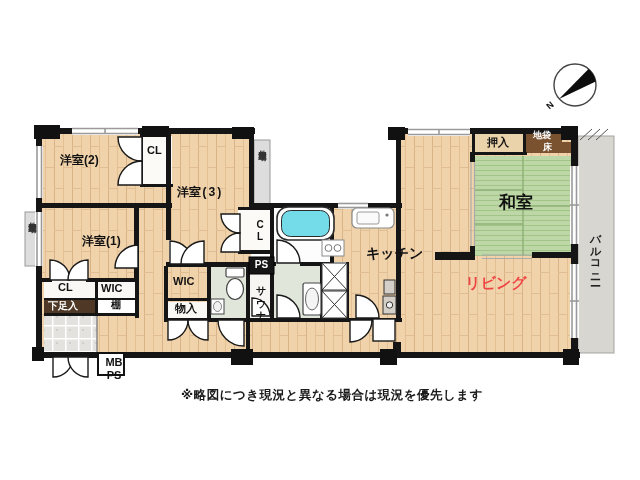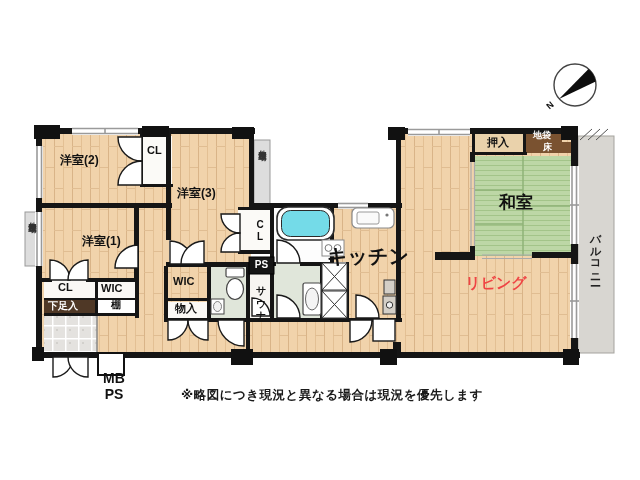--- a/index.html
+++ b/index.html
@@ -1,27 +1,27 @@
 <!DOCTYPE html>
 <html><head>
 <meta charset="utf-8">
 <style>
   html,body{margin:0;padding:0;background:#ffffff;}
   .stage{position:relative;width:640px;height:480px;background:#ffffff;overflow:hidden;
          font-family:"Liberation Sans","DejaVu Sans",sans-serif;}
   .stage svg{position:absolute;left:0;top:0;}
   .lbl{position:absolute;color:#111;font-weight:bold;white-space:pre;line-height:1.05;}
   .v{writing-mode:vertical-rl;text-orientation:upright;letter-spacing:1px;}
-  .fs15{font-size:12px;} .fs17{font-size:17px;} .fs14{font-size:20px;}
+  .fs15{font-size:12px;} .fs17{font-size:17px;} .fs14{font-size:14px;margin-left:39px;}
   .fs11{font-size:11px;} .fs10{font-size:10px;} .fs9{font-size:9px;} .fs8{font-size:8px;font-weight:600;}
   .white{color:#ffffff;}
   .caption{position:absolute;left:12px;top:387px;width:640px;text-align:center;
            font-size:12.5px;font-weight:600;color:#1a1a1a;letter-spacing:.5px;}
-  .mbps{position:absolute;left:99px;top:370px;width:30px;text-align:center;
-        font-size:14px;font-weight:bold;color:#111;line-height:1.15;}
+  .mbps{position:absolute;left:99px;top:356px;width:30px;text-align:center;
+        font-size:11px;font-weight:bold;color:#111;line-height:1.15;}
   .ld{position:absolute;left:430px;top:273px;width:132px;text-align:center;
       font-size:15px;font-weight:bold;color:#ef4444;line-height:1.35;}
 </style>
 </head>
 <body>
 
 <div class="stage">
 
 <svg width="640" height="480" viewBox="0 0 640 480">
   <defs>
@@ -255,21 +255,21 @@
   </g>
 
   <g>
     <circle cx="575" cy="85" r="21" fill="none" stroke="#444" stroke-width="1.4"></circle>
     <path d="M559,99 L588.5,68.9 A21,21 0 0 1 595.7,81.4 Z" fill="#0d0d0d"></path>
     <text x="546" y="108" font-size="9" font-weight="bold" fill="#111" transform="rotate(-40 550 104)">N</text>
   </g>
 </svg>
 
   <div class="lbl fs15" style="left:60px;top:154px;">洋室(2)</div>
-  <div class="lbl fs15" style="left:177px;top:187px;">洋室(3)</div>
+  <div class="lbl fs15" style="left:177px;top:187px;font-family:Liberation Mono, monospace;">洋室(3)</div>
   <div class="lbl fs15" style="left:58px;top:235px;margin-left:24px;">洋室(1)</div>
   <div class="lbl fs17" style="left:499px;top:194px;">和室</div>
   <div class="ld">
     <span>リビング</span><br>
   </div>
   <div class="lbl fs14" style="left:327px;top:246px;">キッチン</div>
 
   <div class="lbl fs11" style="left:147px;top:145px;">CL</div>
   <div class="lbl fs10 v" style="left:254px;top:219px;">CL</div>
   <div class="lbl fs11" style="left:58px;top:282px;">CL</div>

